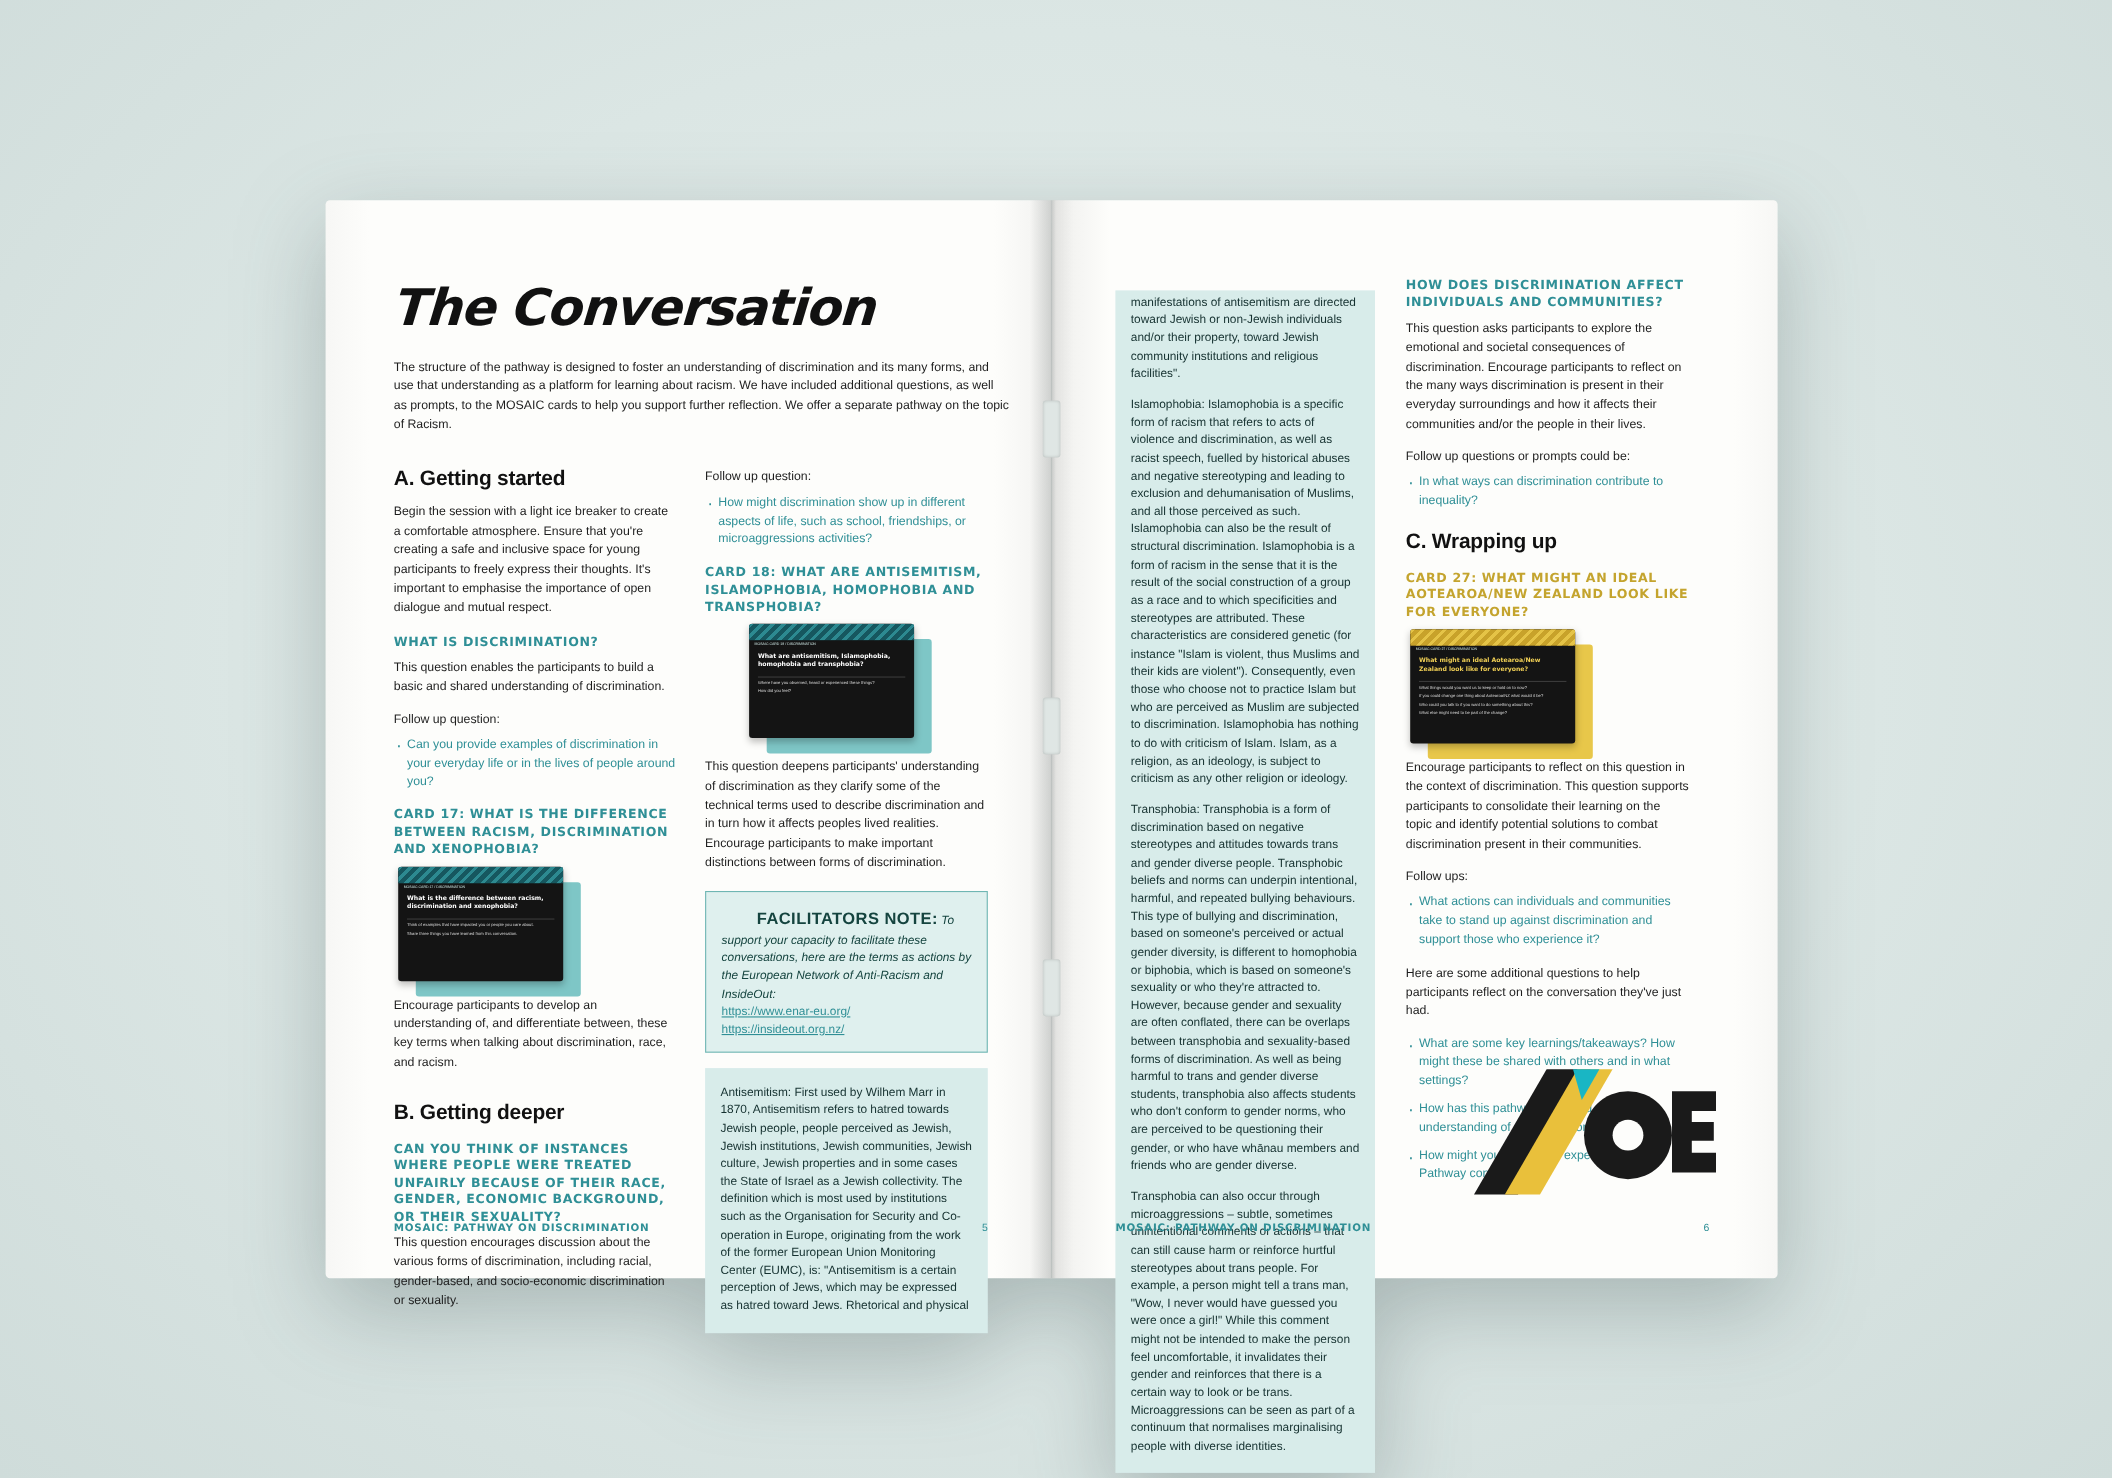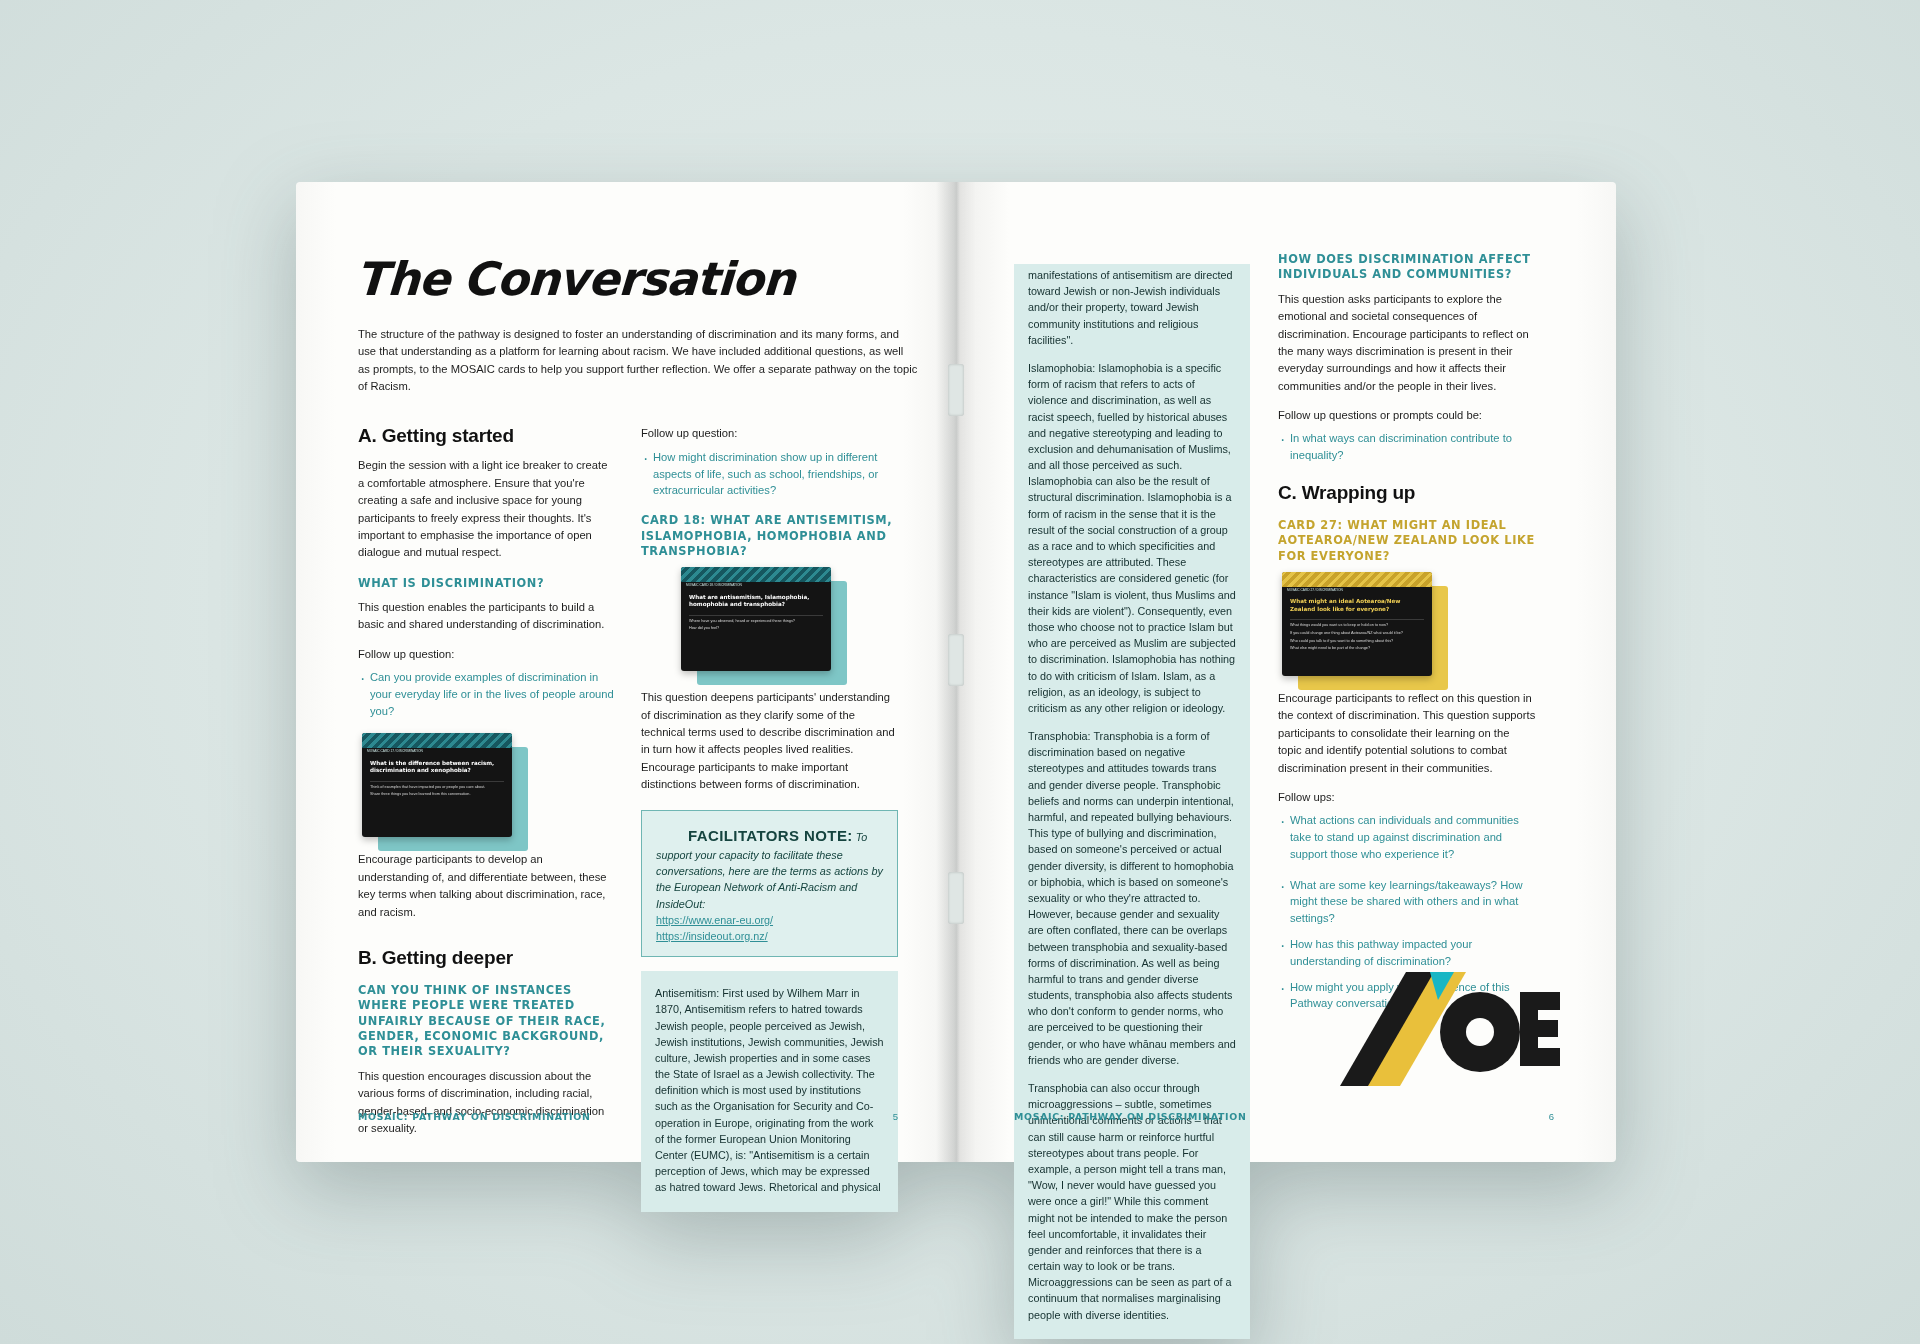--- a/index.html
+++ b/index.html
@@ -153,20 +153,21 @@
 
         <div class="col">
           <h2 class="sec">A. Getting started</h2>
           <p class="body">Begin the session with a light ice breaker to create a comfortable atmosphere. Ensure that you're creating a safe and inclusive space for young participants to freely express their thoughts. It's important to emphasise the importance of open dialogue and mutual respect.</p>
           <div class="teal-head">WHAT IS DISCRIMINATION?</div>
           <p class="body">This question enables the participants to build a basic and shared understanding of discrimination.</p>
           <p class="lbl">Follow up question:</p>
           <ul class="bul">
             <li>Can you provide examples of discrimination in your everyday life or in the lives of people around you?</li>
           </ul>
+          <div class="teal-head">CARD 17: WHAT IS THE DIFFERENCE BETWEEN RACISM, DISCRIMINATION AND XENOPHOBIA?</div>
 
           <div class="cardwrap">
             <div class="card-shadow"></div>
             <div class="card">
               <div class="stripe"></div>
               <div class="tiny">MOSAIC CARD 17 / DISCRIMINATION</div>
               <div class="q">What is the difference between racism, discrimination and xenophobia?</div>
               <div class="sep"></div>
               <div class="li">Think of examples that have impacted you or people you care about.</div>
               <div class="li">Share three things you have learned from this conversation.</div>
@@ -176,21 +177,21 @@
           <p class="body">Encourage participants to develop an understanding of, and differentiate between, these key terms when talking about discrimination, race, and racism.</p>
 
           <h2 class="sec" style="margin-top:26px">B. Getting deeper</h2>
           <div class="teal-head">CAN YOU THINK OF INSTANCES WHERE PEOPLE WERE TREATED UNFAIRLY BECAUSE OF THEIR RACE, GENDER, ECONOMIC BACKGROUND, OR THEIR SEXUALITY?</div>
           <p class="body">This question encourages discussion about the various forms of discrimination, including racial, gender-based, and socio-economic discrimination or sexuality.</p>
         </div>
 
         <div class="col">
           <p class="lbl" style="margin-top:4px">Follow up question:</p>
           <ul class="bul">
-            <li>How might discrimination show up in different aspects of life, such as school, friendships, or extracurricular activities?</li>
+            <li>How might discrimination show up in different aspects of life, such as school, friendships, or microaggressions activities?</li>
           </ul>
           <div class="teal-head">CARD 18: WHAT ARE ANTISEMITISM, ISLAMOPHOBIA, HOMOPHOBIA AND TRANSPHOBIA?</div>
 
           <div class="cardwrap" style="margin-left:40px">
             <div class="card-shadow"></div>
             <div class="card">
               <div class="stripe"></div>
               <div class="tiny">MOSAIC CARD 18 / DISCRIMINATION</div>
               <div class="q">What are antisemitism, Islamophobia, homophobia and transphobia?</div>
               <div class="sep"></div>
@@ -252,20 +253,21 @@
               <div class="li">Who could you talk to if you want to do something about this?</div>
               <div class="li">What else might need to be part of the change?</div>
             </div>
           </div>
 
           <p class="body" style="margin-top:8px">Encourage participants to reflect on this question in the context of discrimination. This question supports participants to consolidate their learning on the topic and identify potential solutions to combat discrimination present in their communities.</p>
           <p class="lbl">Follow ups:</p>
           <ul class="bul">
             <li>What actions can individuals and communities take to stand up against discrimination and support those who experience it?</li>
           </ul>
+          <p class="body">Here are some additional questions to help participants reflect on the conversation they've just had.</p>
           <ul class="bul">
             <li>What are some key learnings/takeaways? How might these be shared with others and in what settings?</li>
             <li>How has this pathway impacted your understanding of discrimination?</li>
             <li>How might you apply your experience of this Pathway conversation?</li>
           </ul>
 
           <div class="logo">
             <svg width="230" height="120" viewBox="0 0 230 120">
               <path d="M6 118 L72 4 L112 4 L46 118 Z" fill="#1a1a1a"></path>
               <path d="M34 118 L100 4 L132 4 L66 118 Z" fill="#e9c03b"></path>

